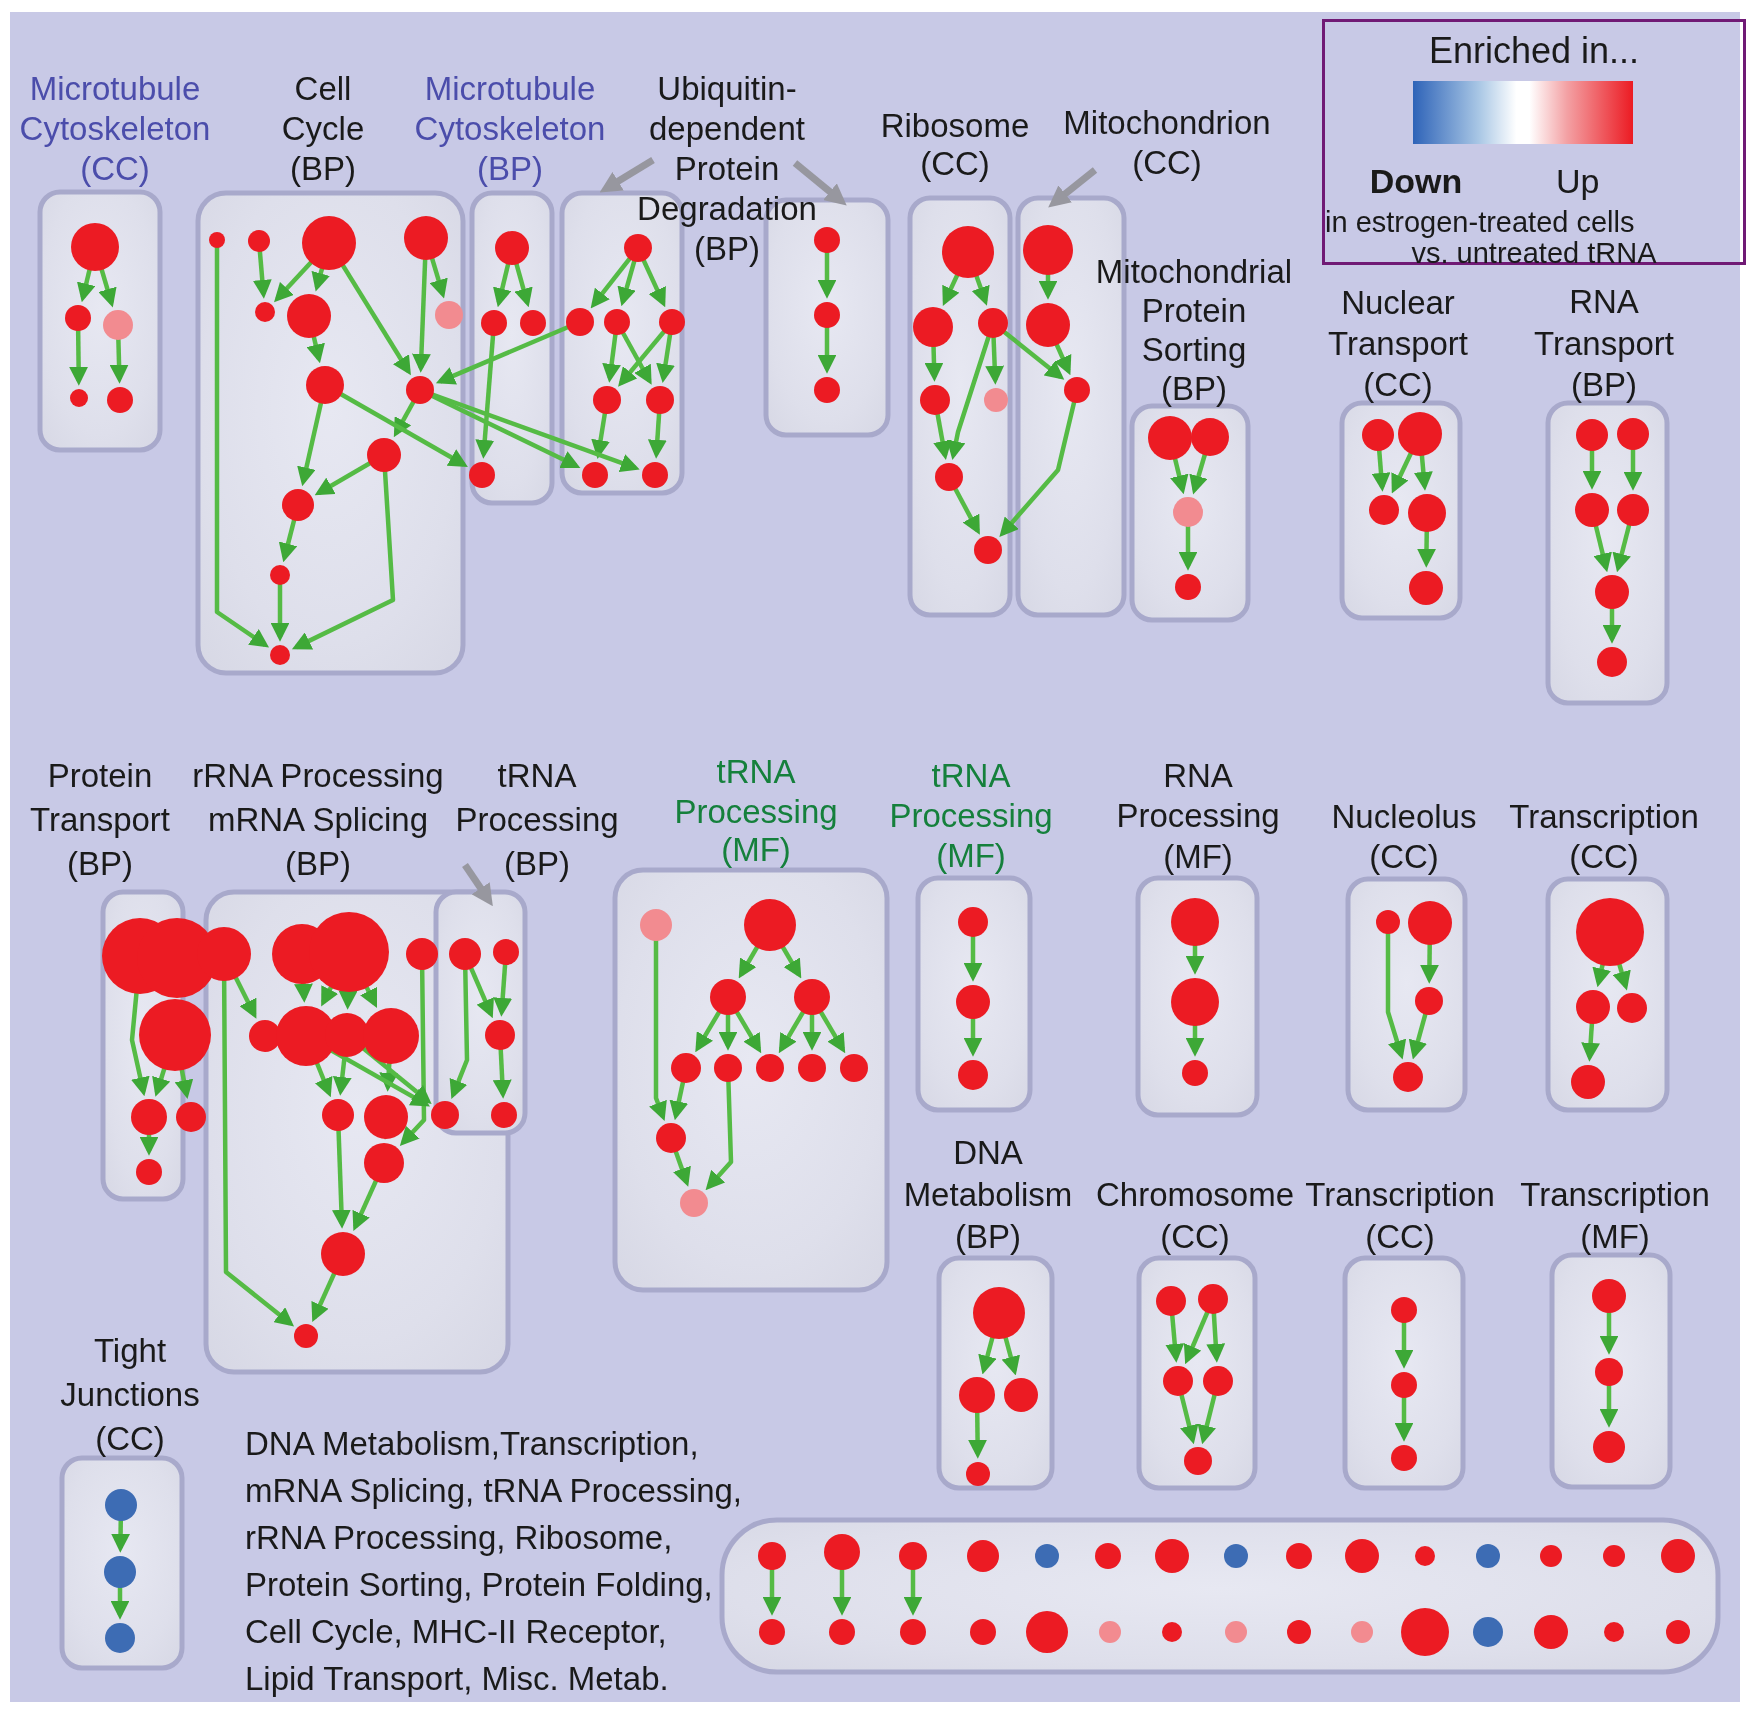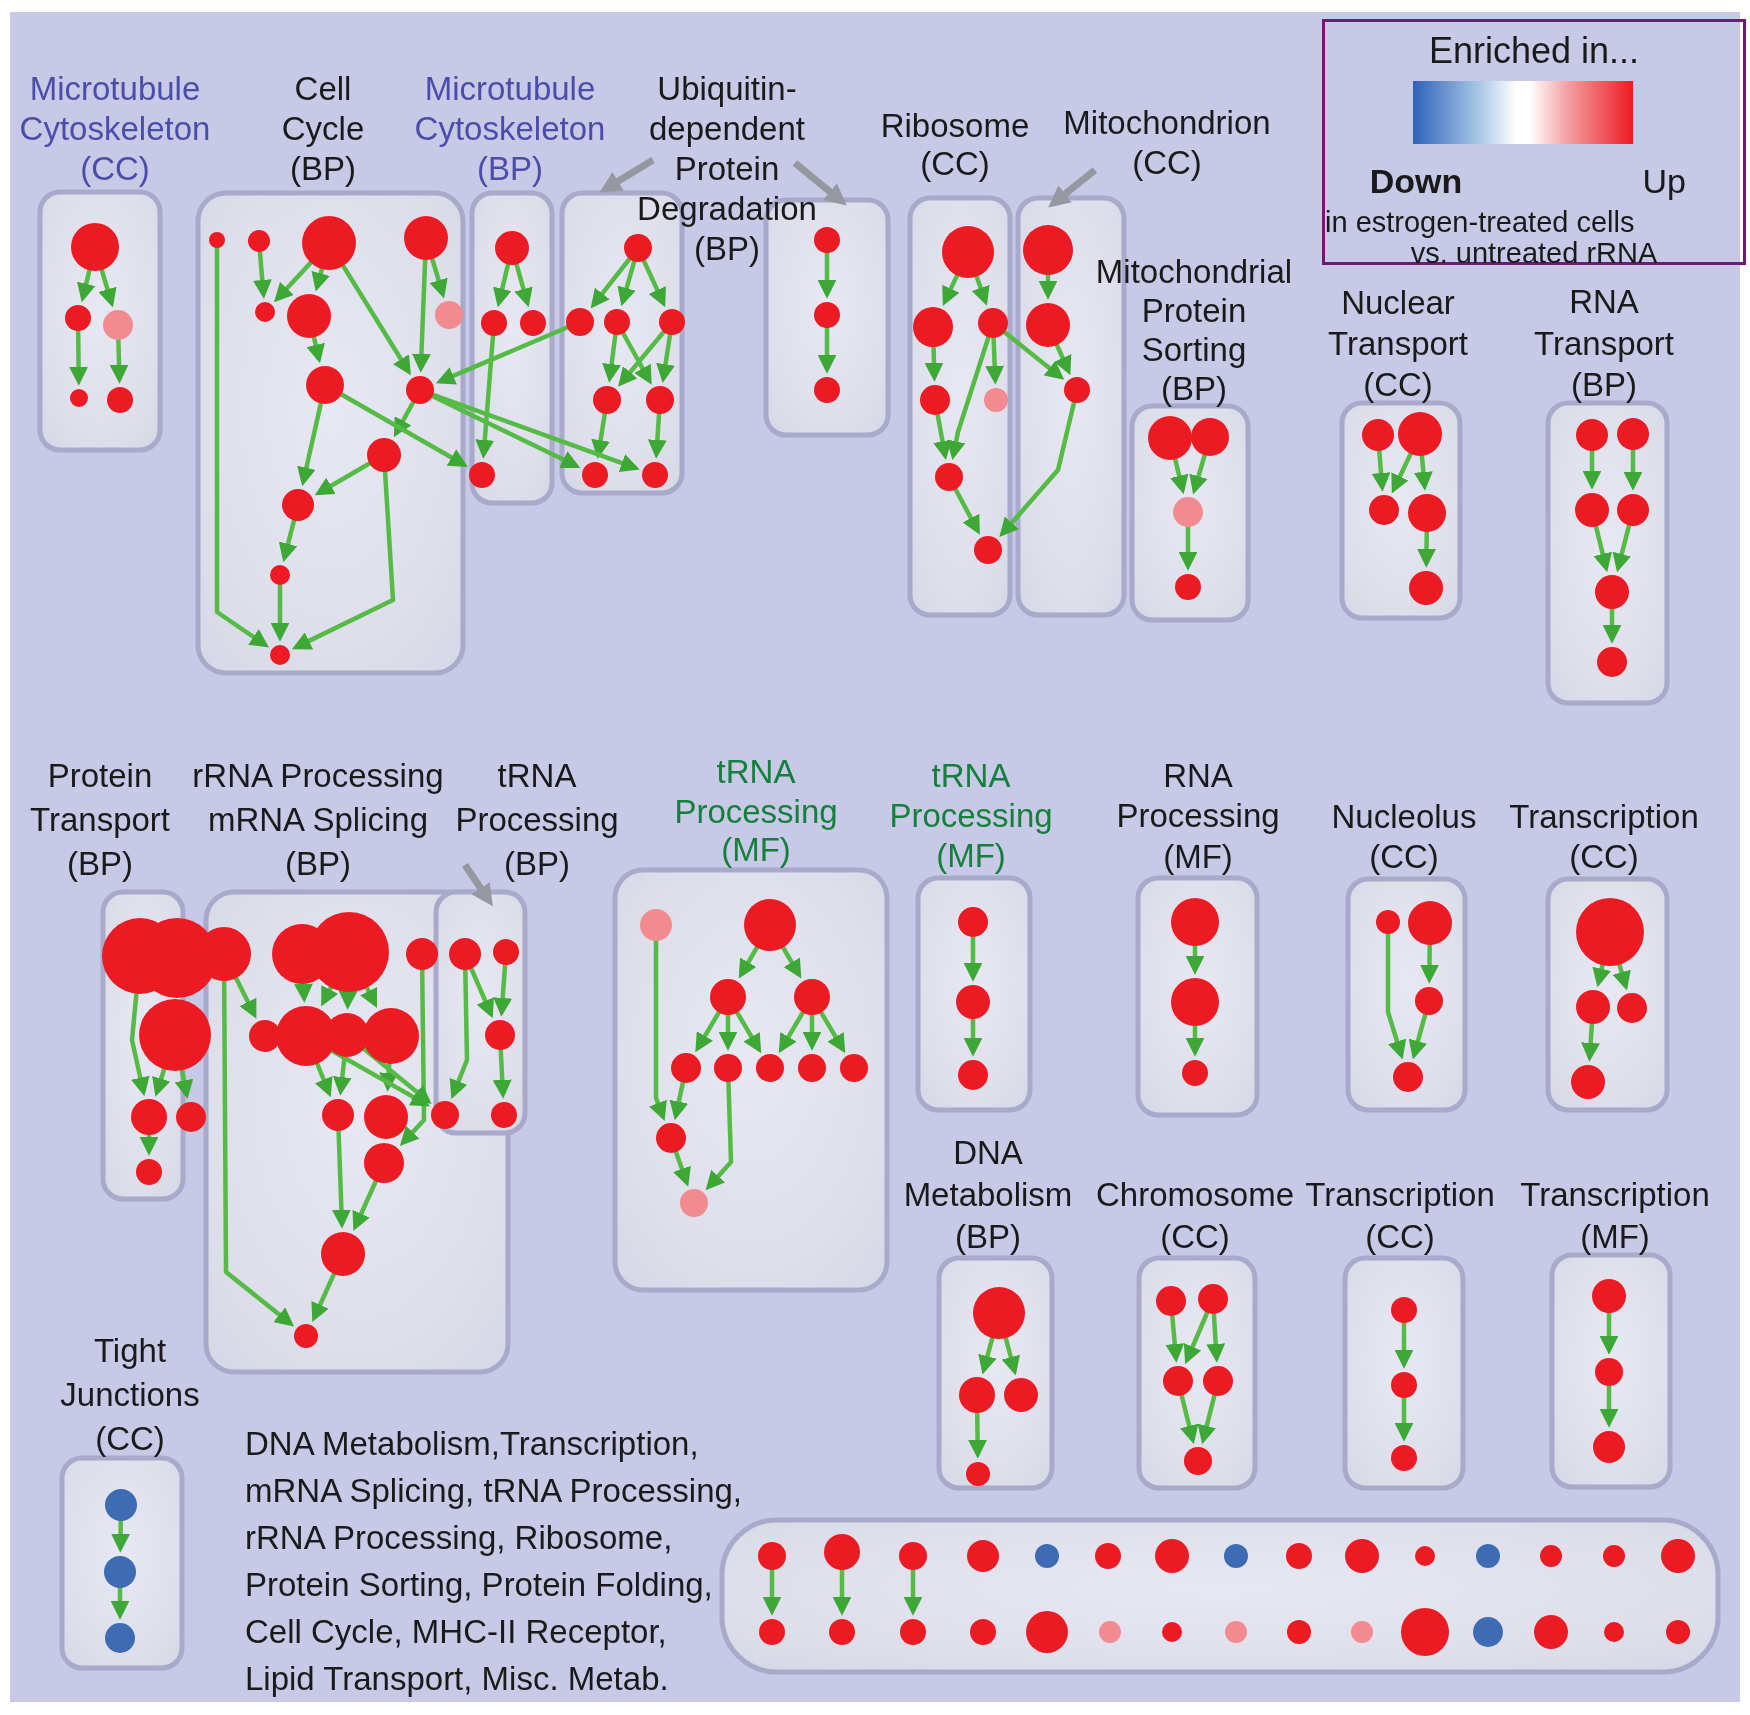--- a/index.html
+++ b/index.html
@@ -3,21 +3,21 @@
 <meta charset="utf-8">
 <style>
   html,body{margin:0;padding:0;background:#ffffff;}
   #figure{position:relative;width:1750px;height:1715px;font-family:"Liberation Sans",sans-serif;}
   #diagram{position:absolute;left:0;top:0;}
   svg text{font-family:"Liberation Sans",sans-serif;}
   .legend{position:absolute;left:1322px;top:19px;width:418px;height:240px;border:3px solid #701a75;}
   .legend-title{position:absolute;left:0;top:8px;width:100%;text-align:center;font-size:36px;color:#1a1a1a;}
   .legend-bar{position:absolute;left:88px;top:59px;width:220px;height:63px;}
   .legend-down{position:absolute;left:26px;top:140px;width:130px;text-align:center;font-size:34px;color:#1a1a1a;font-weight:bold;}
-  .legend-up{position:absolute;left:231px;top:140px;width:130px;text-align:right;font-size:34px;color:#1a1a1a;}
+  .legend-up{position:absolute;left:231px;top:140px;width:130px;text-align:left;font-size:34px;color:#1a1a1a;}
   .legend-sub1{position:absolute;left:0;top:184px;width:100%;text-align:left;font-size:29px;color:#1a1a1a;}
   .legend-sub2{position:absolute;left:0;top:215px;width:100%;text-align:center;font-size:29px;color:#1a1a1a;}
 </style>
 </head>
 <body>
 
 <div id="figure">
   <svg id="diagram" viewBox="0 0 1750 1715" width="1750" height="1715">
     <defs>
       <radialGradient id="boxg" cx="50%" cy="45%" r="75%">
@@ -408,15 +408,15 @@
       <line x1="1095" y1="170" x2="1055" y2="202" stroke="#97979f" stroke-width="7" marker-end="url(#gah)"></line>
       <line x1="465" y1="865" x2="488" y2="899" stroke="#97979f" stroke-width="7" marker-end="url(#gah)"></line>
     </svg>
 
   <div class="legend">
     <div class="legend-title">Enriched in...</div>
     <div class="legend-bar" style="background: linear-gradient(to right, rgb(46, 99, 184) 0%, rgb(169, 199, 229) 30%, rgb(255, 255, 255) 47%, rgb(255, 255, 255) 53%, rgb(243, 161, 164) 70%, rgb(236, 27, 35) 100%);"></div>
     <div class="legend-down">Down</div>
     <div class="legend-up">Up</div>
     <div class="legend-sub1">in estrogen-treated cells</div>
-    <div class="legend-sub2">vs. untreated rRNA</div>
+    <div class="legend-sub2">vs. untreated tRNA</div>
   </div>
 </div>
 
 </body></html>

